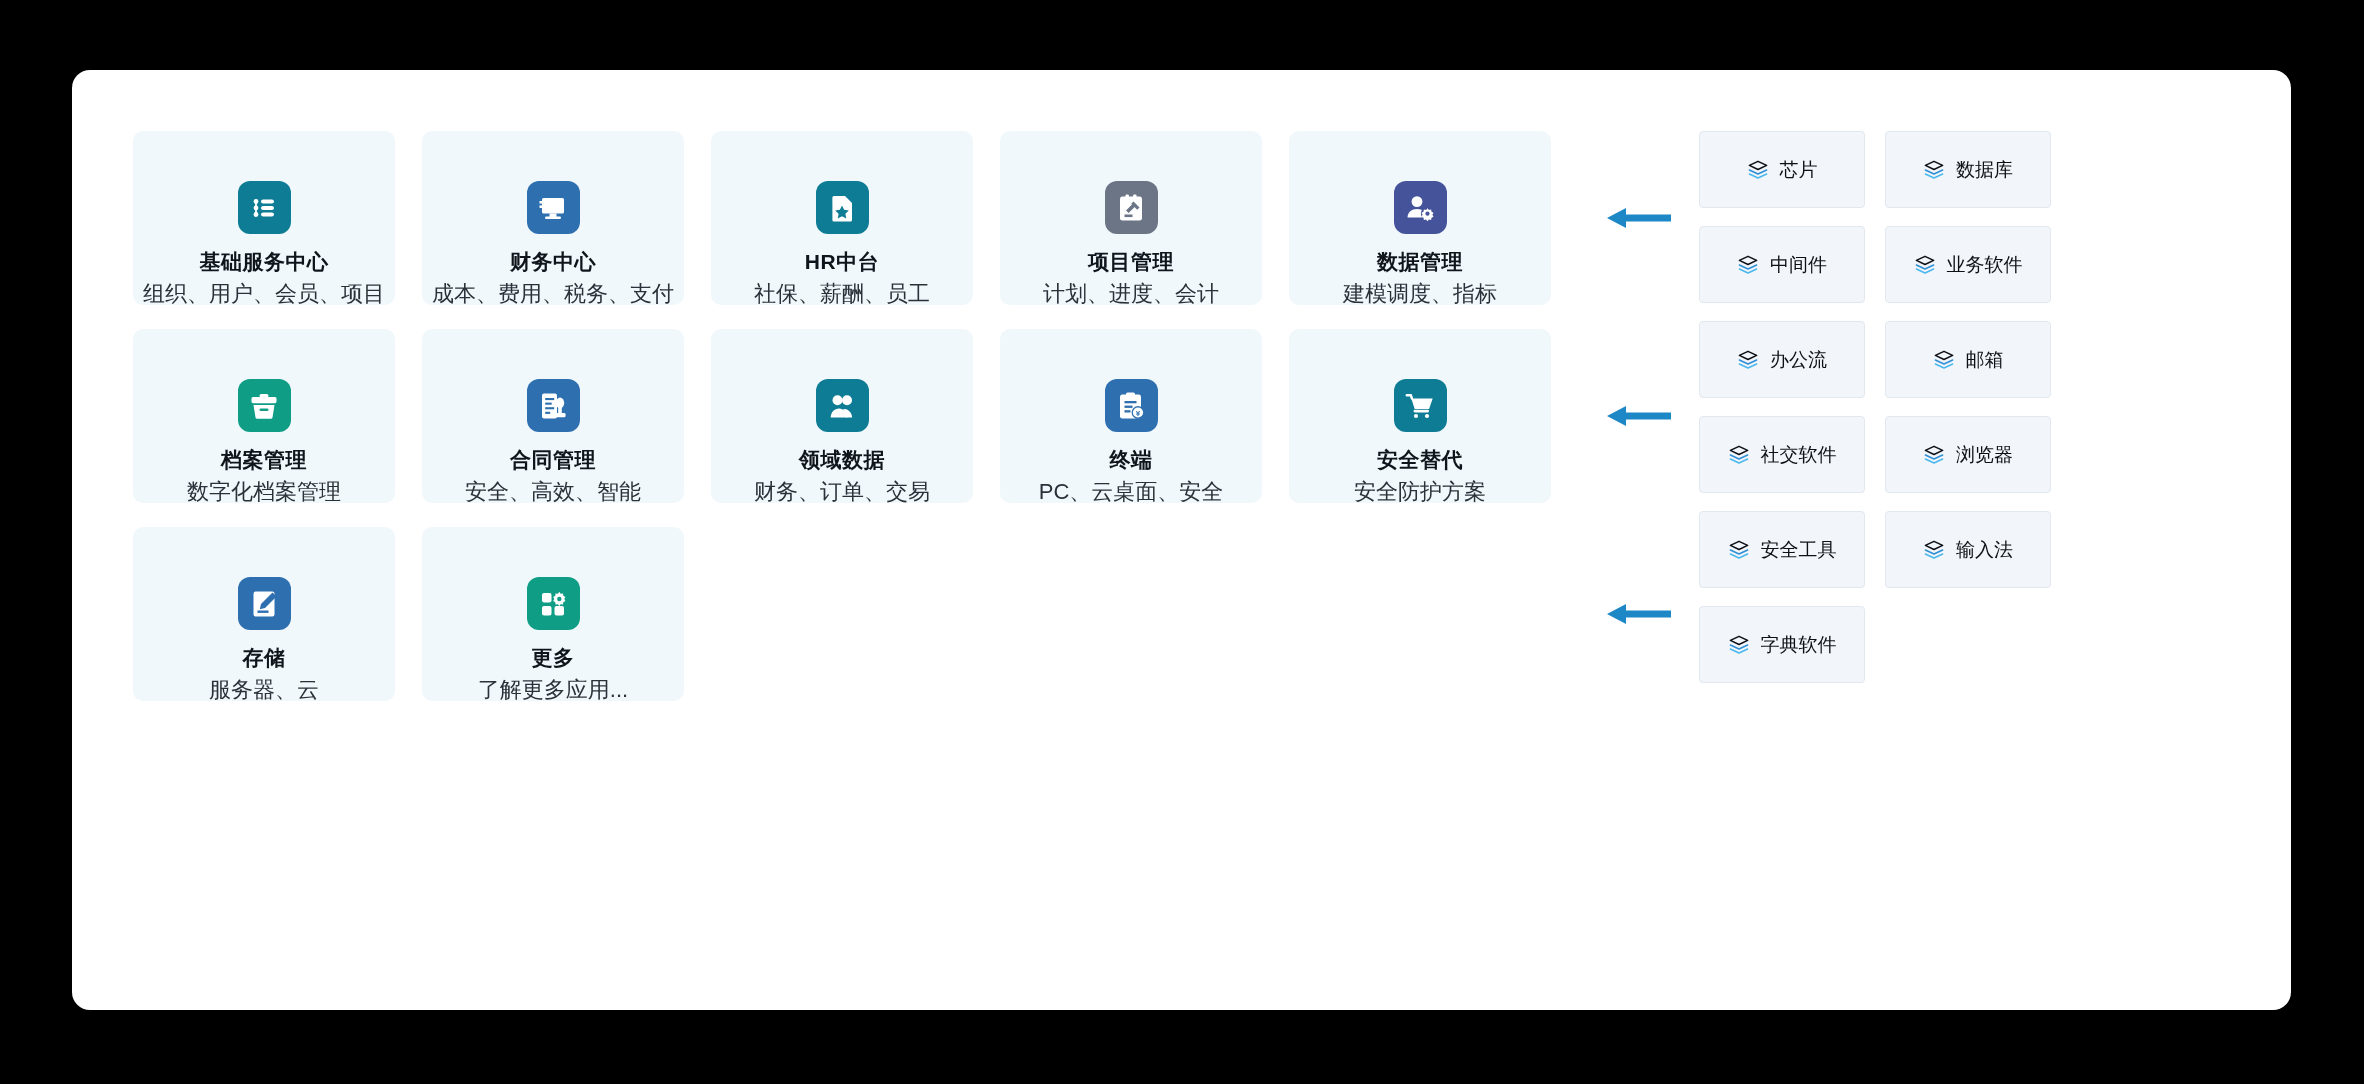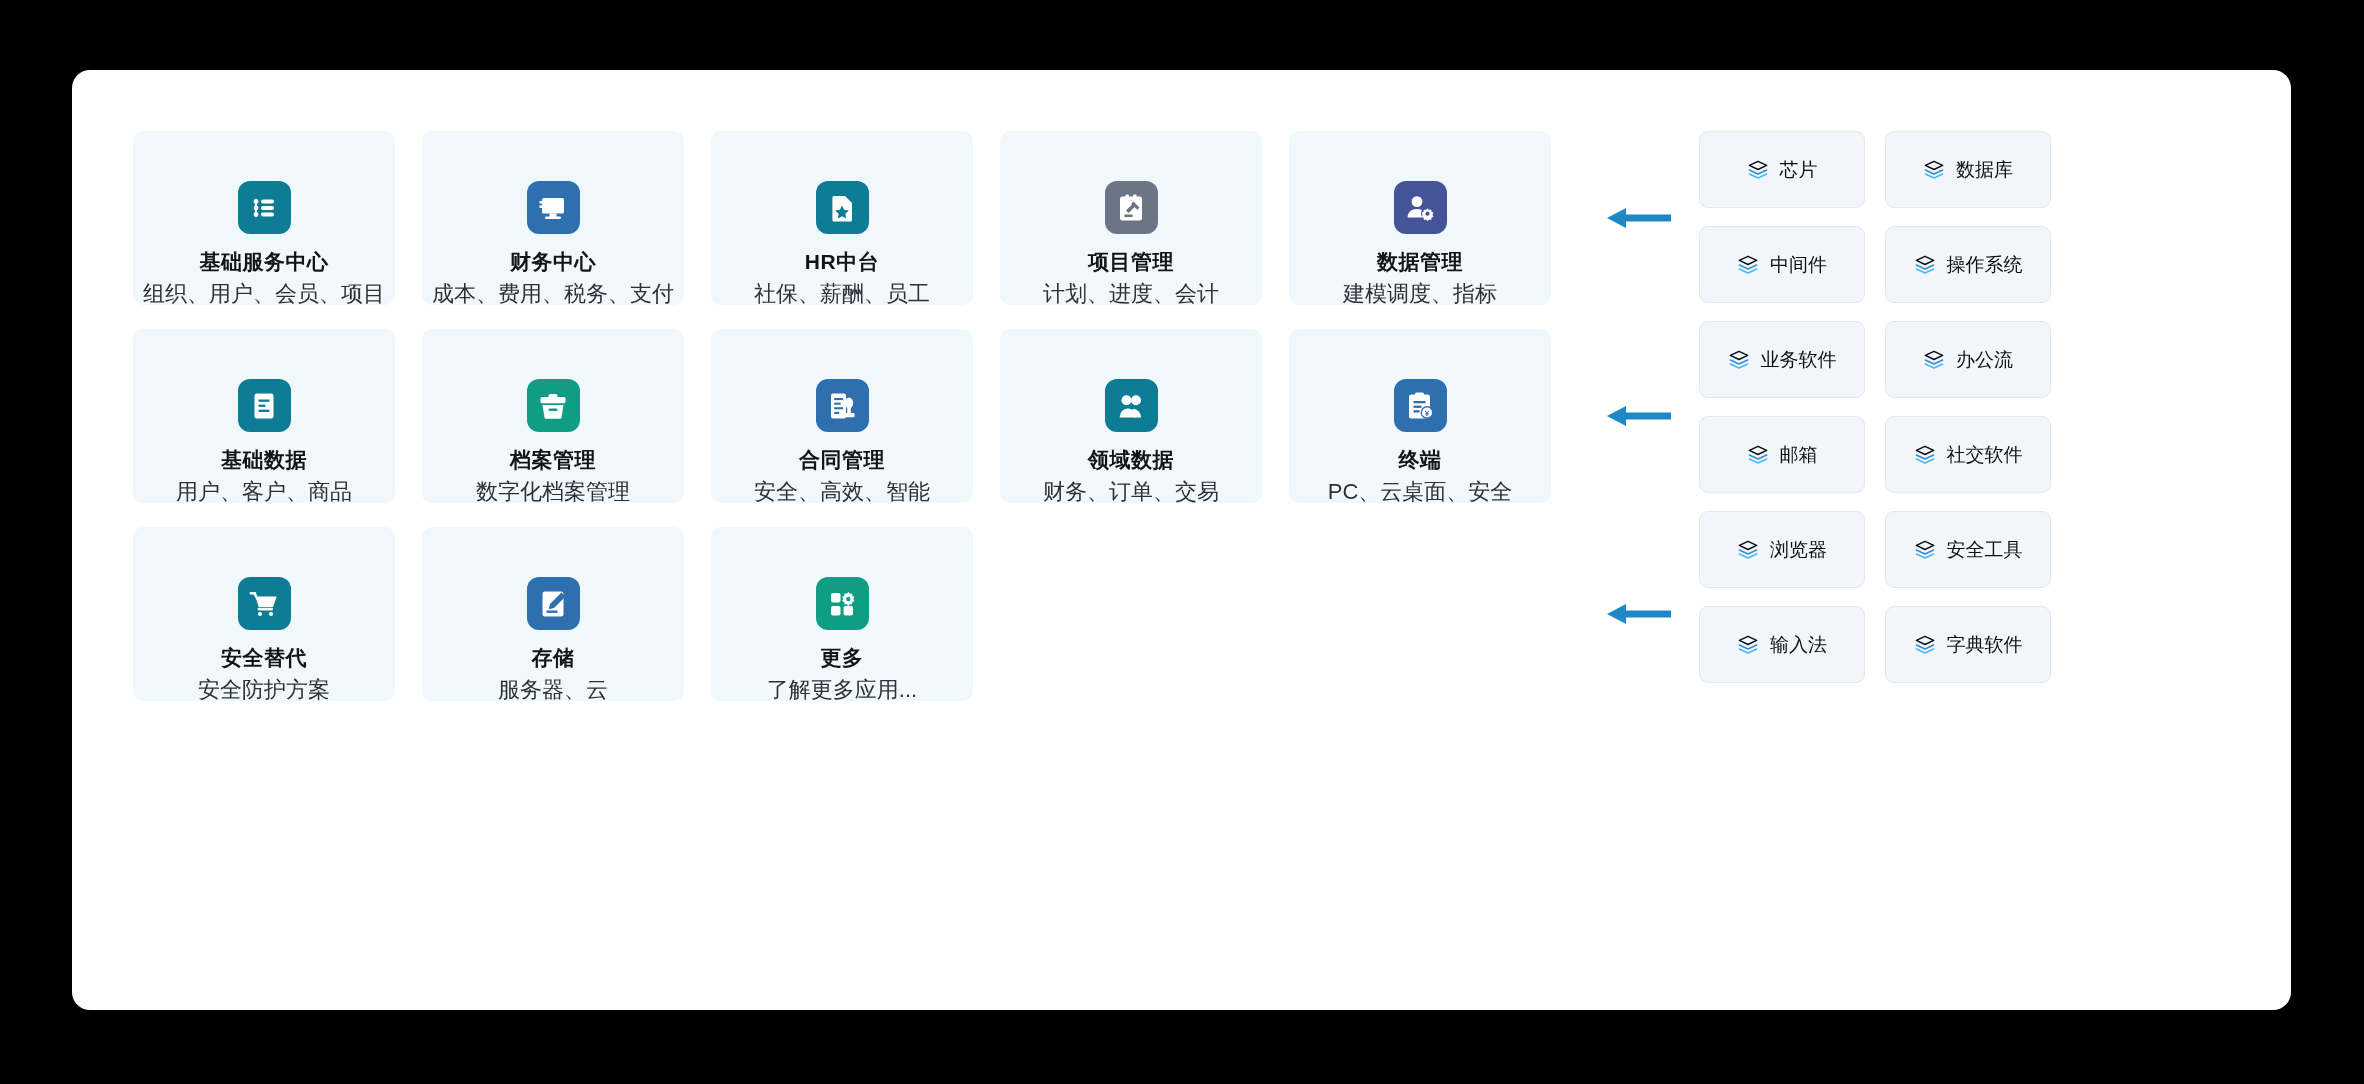--- a/index.html
+++ b/index.html
@@ -105,21 +105,21 @@
     grid-template-columns: repeat(2, 166px);
     grid-template-rows: repeat(6, 77px);
     column-gap: 20px;
     row-gap: 18px;
     margin-left: 2px;
   }
 
   .tag-card {
     background: #f2f5f9;
     border: 1px solid #e2e8f0;
-    border-radius: 9px;
+    border-radius: 4px;
     display: flex;
     align-items: center;
     justify-content: center;
     gap: 11px;
     cursor: pointer;
   }
   .tag-icon { width: 22px; height: 22px; flex: 0 0 auto; }
   .tag-icon svg { display: block; }
   .tag-label {
     font-size: 19px;
@@ -192,32 +192,20 @@
             <svg viewBox="0 0 32 32" width="32" height="32" fill="#ffffff">
               <circle cx="13" cy="9.6" r="5.4"></circle>
               <path d="M3.5 25.5 c0-5.2 4.2-8.6 9.5-8.6 s9.5 3.4 9.5 8.6 z"></path>
               <circle cx="23.5" cy="21.5" r="6.6" fill="#45539b"></circle>
               <path d="M23.5 16.2 l1.4 1.8 2.2-.5 .4 2.2 2 1 -1.1 2 1.1 2 -2 1 -.4 2.2 -2.2-.5 -1.4 1.8 -1.4-1.8 -2.2 .5 -.4-2.2 -2-1 1.1-2 -1.1-2 2-1 .4-2.2 2.2 .5 z"></path>
               <circle cx="23.5" cy="21.7" r="2.1" fill="#45539b"></circle>
             </svg>
           </div>
           <div class="app-title">数据管理</div>
           <div class="app-desc">建模调度、指标</div>
-        </div>
-        <div class="app-card">
-          <div class="app-icon" style="background:#0e7c94">
-            <svg viewBox="0 0 32 32" width="32" height="32" fill="#ffffff">
-              <rect x="6.5" y="3.5" width="19" height="25" rx="2.2"></rect>
-              <rect x="10.5" y="9.5" width="11" height="2.3" fill="#0e7c94"></rect>
-              <rect x="10.5" y="14.6" width="7" height="2.3" fill="#0e7c94"></rect>
-              <rect x="10.5" y="19.7" width="11" height="2.3" fill="#0e7c94"></rect>
-            </svg>
-          </div>
-          <div class="app-title">基础数据</div>
-          <div class="app-desc">用户、客户、商品</div>
         </div>
         <div class="app-card">
           <div class="app-icon" style="background:#0f9e85">
             <svg viewBox="0 0 32 32" width="32" height="32" fill="#ffffff">
               <rect x="3.5" y="7" width="25" height="6.2" rx="1.6"></rect>
               <path d="M5.5 15 h21 l-2 12.4 a1.6 1.6 0 0 1 -1.6 1.3 H9.1 a1.6 1.6 0 0 1 -1.6 -1.3 z"></path>
               <rect x="11.5" y="4" width="9" height="3.6" rx="1.8"></rect>
               <rect x="11.5" y="18.5" width="9" height="2.6" rx="1.3" fill="#0f9e85"></rect>
             </svg>
           </div>
@@ -357,30 +345,20 @@
           <span class="tag-label">中间件</span>
         </div>
         <div class="tag-card">
           <span class="tag-icon">
             <svg viewBox="0 0 24 24" width="22" height="22" fill="none" stroke-width="1.7" stroke-linejoin="round" stroke-linecap="round">
               <path d="M12 2.6 L21.4 7 L12 11.4 L2.6 7 Z" stroke="#0d1117"></path>
               <path d="M2.6 12 L12 16.4 L21.4 12" stroke="#2f8fd6"></path>
               <path d="M2.6 16.4 L12 20.8 L21.4 16.4" stroke="#4bb8ee"></path>
             </svg>
           </span>
-          <span class="tag-label">操作系统</span>
-        </div>
-        <div class="tag-card">
-          <span class="tag-icon">
-            <svg viewBox="0 0 24 24" width="22" height="22" fill="none" stroke-width="1.7" stroke-linejoin="round" stroke-linecap="round">
-              <path d="M12 2.6 L21.4 7 L12 11.4 L2.6 7 Z" stroke="#0d1117"></path>
-              <path d="M2.6 12 L12 16.4 L21.4 12" stroke="#2f8fd6"></path>
-              <path d="M2.6 16.4 L12 20.8 L21.4 16.4" stroke="#4bb8ee"></path>
-            </svg>
-          </span>
           <span class="tag-label">业务软件</span>
         </div>
         <div class="tag-card">
           <span class="tag-icon">
             <svg viewBox="0 0 24 24" width="22" height="22" fill="none" stroke-width="1.7" stroke-linejoin="round" stroke-linecap="round">
               <path d="M12 2.6 L21.4 7 L12 11.4 L2.6 7 Z" stroke="#0d1117"></path>
               <path d="M2.6 12 L12 16.4 L21.4 12" stroke="#2f8fd6"></path>
               <path d="M2.6 16.4 L12 20.8 L21.4 16.4" stroke="#4bb8ee"></path>
             </svg>
           </span>

